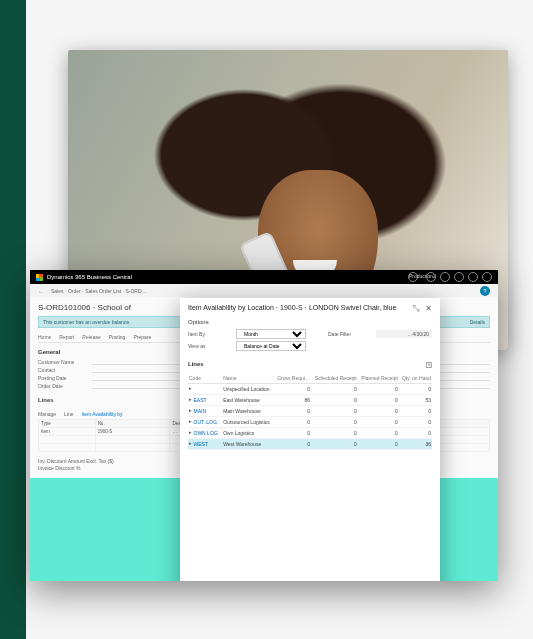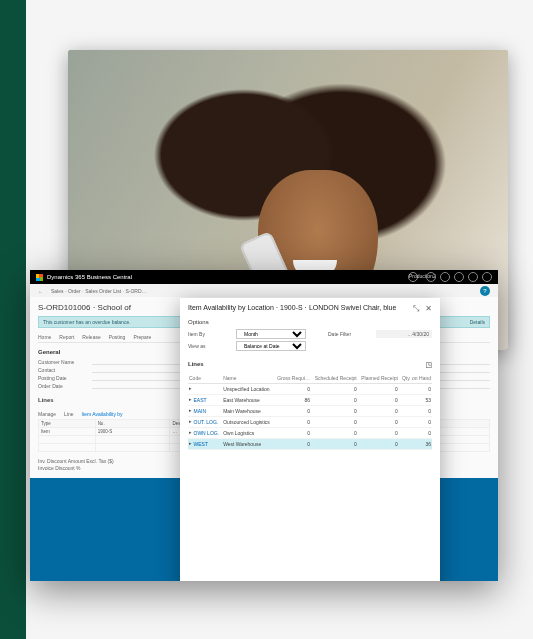--- a/index.html
+++ b/index.html
@@ -75,21 +75,21 @@
     border-radius: 40px 40px 0 0;
   }
 
   
   .app {
     position: absolute;
     left: 30px;
     top: 270px;
     width: 468px;
     height: 311px;
-    background: #0369a1;
+    background: #5eead4;
     box-shadow: 0 10px 35px rgba(0,0,0,.45);
     font-size: 6px;
     color:#454545;
     overflow: hidden;
   }
 
   
   .titlebar {
     height: 14px;
     background: #000;

